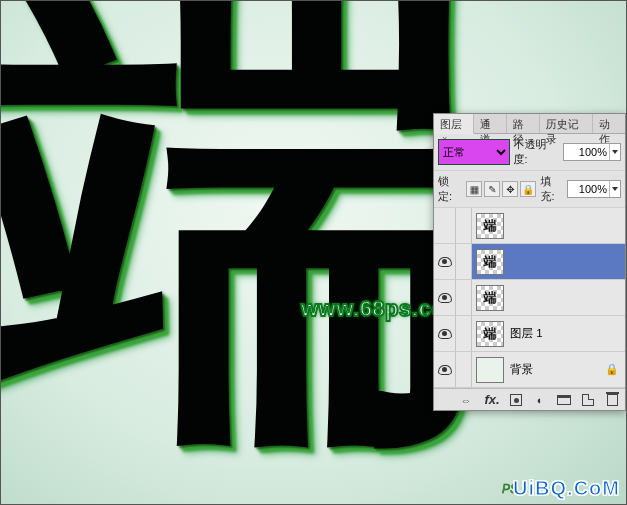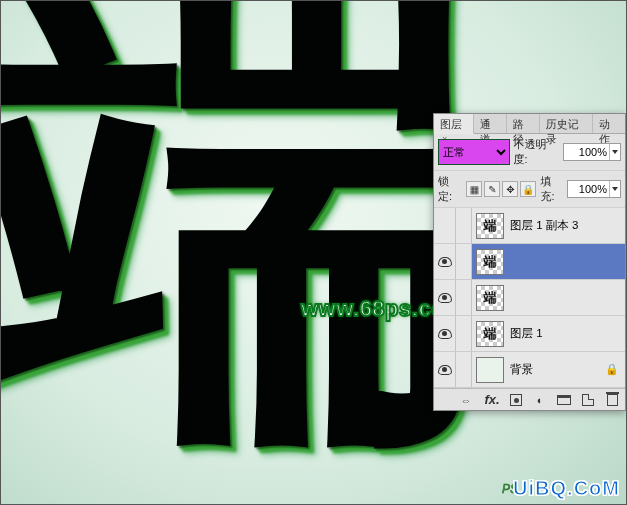--- a/index.html
+++ b/index.html
@@ -322,21 +322,20 @@
           <div class="tri-down"></div>
         </div>
     </div>
   </div>
 
   <div class="layers">
     <div class="layer">
       <div class="vis-col"></div>
       <div class="link-col"></div>
       <div class="thumb checker">端</div>
-      <div class="layer-name">图层 1 副本 3</div>
     </div>
     <div class="layer selected">
       <div class="vis-col">
           <div class="eye"></div>
         </div>
       <div class="link-col"></div>
       <div class="thumb checker">端</div>
     </div>
     <div class="layer">
       <div class="vis-col">

